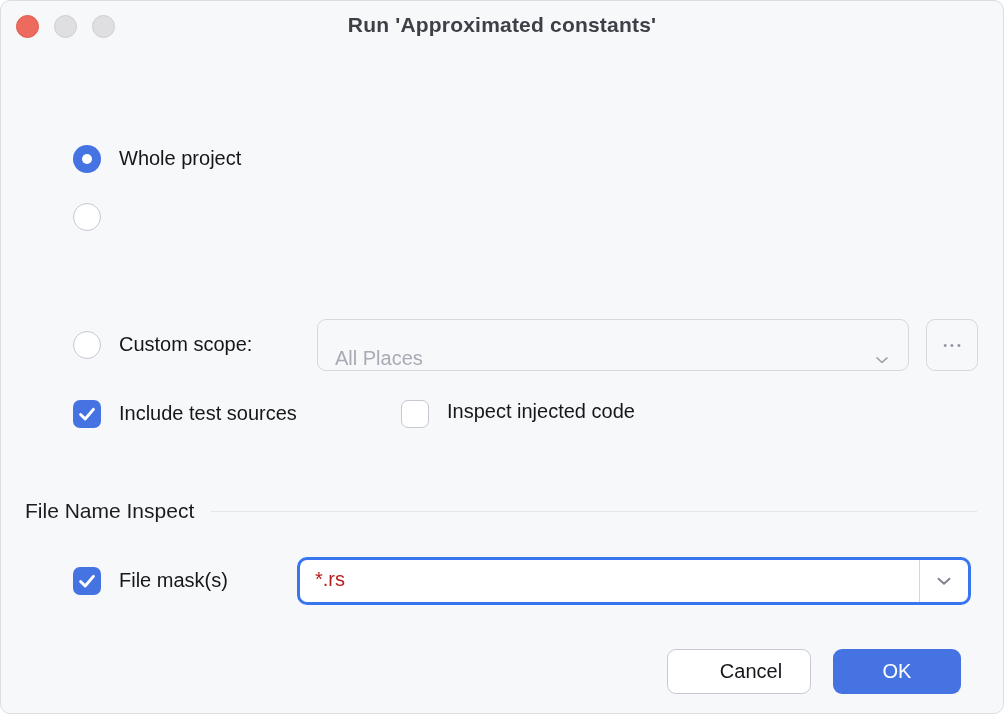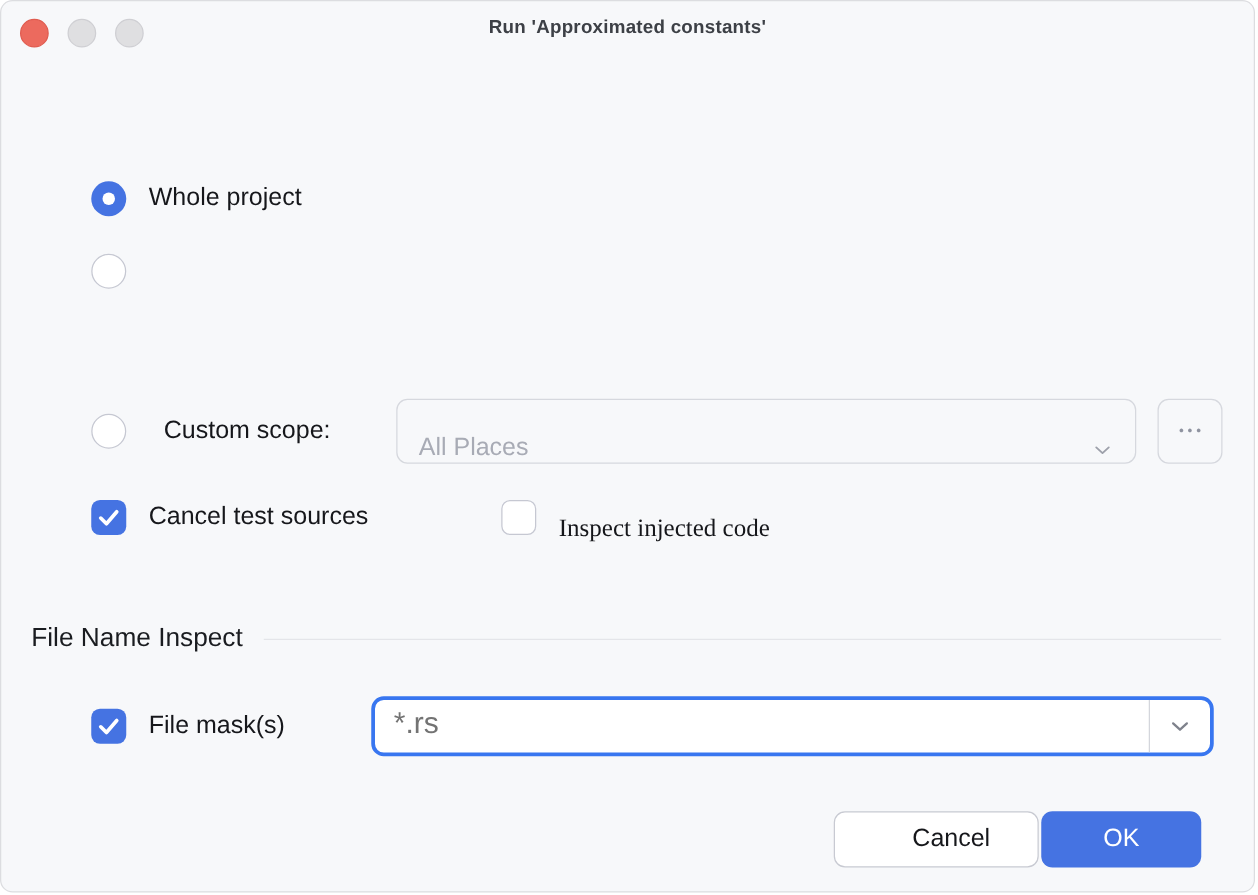--- a/index.html
+++ b/index.html
@@ -8,21 +8,21 @@
   .window{position:relative;width:1004px;height:714px;background:#F7F8FA;
           border:1px solid #DCDDE0;border-radius:10px;overflow:hidden;box-sizing:border-box;}
 
   
   .titlebar{position:absolute;top:0;left:0;right:0;height:52px;}
   .traffic{position:absolute;top:14px;left:15px;display:flex;gap:15px;}
   .tl{width:23px;height:23px;border-radius:50%;box-sizing:border-box;}
   .tl.close{background:#EC6A5E;border:1px solid #E05C50;}
   .tl.dim{background:#DFDFE1;border:1px solid #CFCFD3;}
   .win-title{position:absolute;left:0;right:0;top:12px;text-align:center;
-             font-size:15px;font-weight:700;color:#3D4046;letter-spacing:.2px;}
+             font-size:21px;font-weight:700;color:#3D4046;letter-spacing:.2px;}
 
   
   .section{position:absolute;left:24px;right:26px;display:flex;align-items:center;gap:17px;}
   .section .stitle{font-size:21px;color:#1A1C20;white-space:nowrap;}
   .section .rule{flex:1;height:1px;background:#E4E5E9;}
 
   
   .row{position:absolute;left:0;right:0;}
 
   
@@ -50,28 +50,28 @@
               background:#F7F8FA;border:1px solid #D6D8DE;border-radius:9px;
               display:flex;align-items:center;justify-content:center;
               font-size:11px;letter-spacing:3px;color:#8F93A0;padding-left:3px;}
 
   
   .mask-combo{position:absolute;left:296px;top:0;width:674px;height:48px;box-sizing:border-box;
               background:#FFFFFF;border:3px solid #3876F0;border-radius:10px;
               display:flex;align-items:stretch;overflow:hidden;}
   .mask-combo input{flex:1;border:none;outline:none;background:transparent;
                     font-family:"Liberation Sans","DejaVu Sans",sans-serif;
-                    font-size:24px;color:#737373;padding:0 0 4px 15px;}
+                    font-size:20px;color:#b91c1c;padding:0 0 4px 15px;}
   .mask-combo .sep{width:1px;background:#D4D6DC;}
   .mask-combo .drop{width:48px;display:flex;align-items:center;justify-content:center;cursor:pointer;}
 
   
   .btn{position:absolute;top:648px;height:45px;box-sizing:border-box;border-radius:9px;
        display:flex;align-items:center;justify-content:center;font-size:20px;cursor:pointer;}
-  .btn.cancel{left:666px;width:164px;background:#FFFFFF;border:1px solid #C8CAD2;color:#16171B;padding-left:24px;}
+  .btn.cancel{left:666px;width:144px;background:#FFFFFF;border:1px solid #C8CAD2;color:#16171B;padding-left:24px;}
   .btn.ok{left:832px;width:128px;background:#4573E2;border:none;color:#FFFFFF;}
 </style>
 </head>
 <body>
 
 <div class="window">
 
   <div class="titlebar">
     <div class="traffic">
       <div class="tl close"></div>
@@ -87,41 +87,41 @@
     <span class="ctl-label" style="left:118px;top:3px;">Whole project</span>
   </div>
 
   <div class="row" style="top:201px;height:30px;">
     <span class="radio" style="left:72px;top:1px;"></span>
   </div>
 
 
   <div class="row" style="top:318px;height:52px;">
     <span class="radio" style="left:72px;top:12px;"></span>
-    <span class="ctl-label" style="left:118px;top:14px;margin-left:12px;">Custom scope:</span>
+    <span class="ctl-label" style="left:118px;top:14px;">Custom scope:</span>
     <div class="combo-disabled" style="top:0;">
       <span class="val">All Places</span>
       <span class="chev">
         <svg width="20" height="20" viewBox="0 0 24 24" fill="none">
           <path d="M6 9.5 L12 15 L18 9.5" stroke="#9DA0AA" stroke-width="1.8" stroke-linecap="round" stroke-linejoin="round"></path>
         </svg>
       </span>
     </div>
     <div class="browse-btn" style="top:0;">•••</div>
   </div>
 
   <div class="row" style="top:399px;height:30px;">
     <span class="checkbox on" style="left:72px;top:0;">
       <svg width="22" height="22" viewBox="0 0 24 24" fill="none">
         <path d="M5 12.5 L10 17.5 L19 7" stroke="#FFFFFF" stroke-width="3.2" stroke-linecap="round" stroke-linejoin="round"></path>
       </svg>
     </span>
-    <span class="ctl-label" style="left:118px;top:2px;">Cancel test sources</span>
+    <span class="ctl-label" style="left:118px;top:2px;">Include test sources</span>
     <span class="checkbox" style="left:400px;top:0;"></span>
-    <span class="ctl-label" style="left:446px;top:12px;font-family:Liberation Serif, serif;">Inspect injected code</span>
+    <span class="ctl-label" style="left:446px;top:0;">Inspect injected code</span>
   </div>
 
   <div class="section" style="top:498px;">
     <span class="stitle">File Name Inspect</span>
     <span class="rule"></span>
   </div>
 
   <div class="row" style="top:556px;height:48px;">
     <span class="checkbox on" style="left:72px;top:10px;">
       <svg width="22" height="22" viewBox="0 0 24 24" fill="none">

